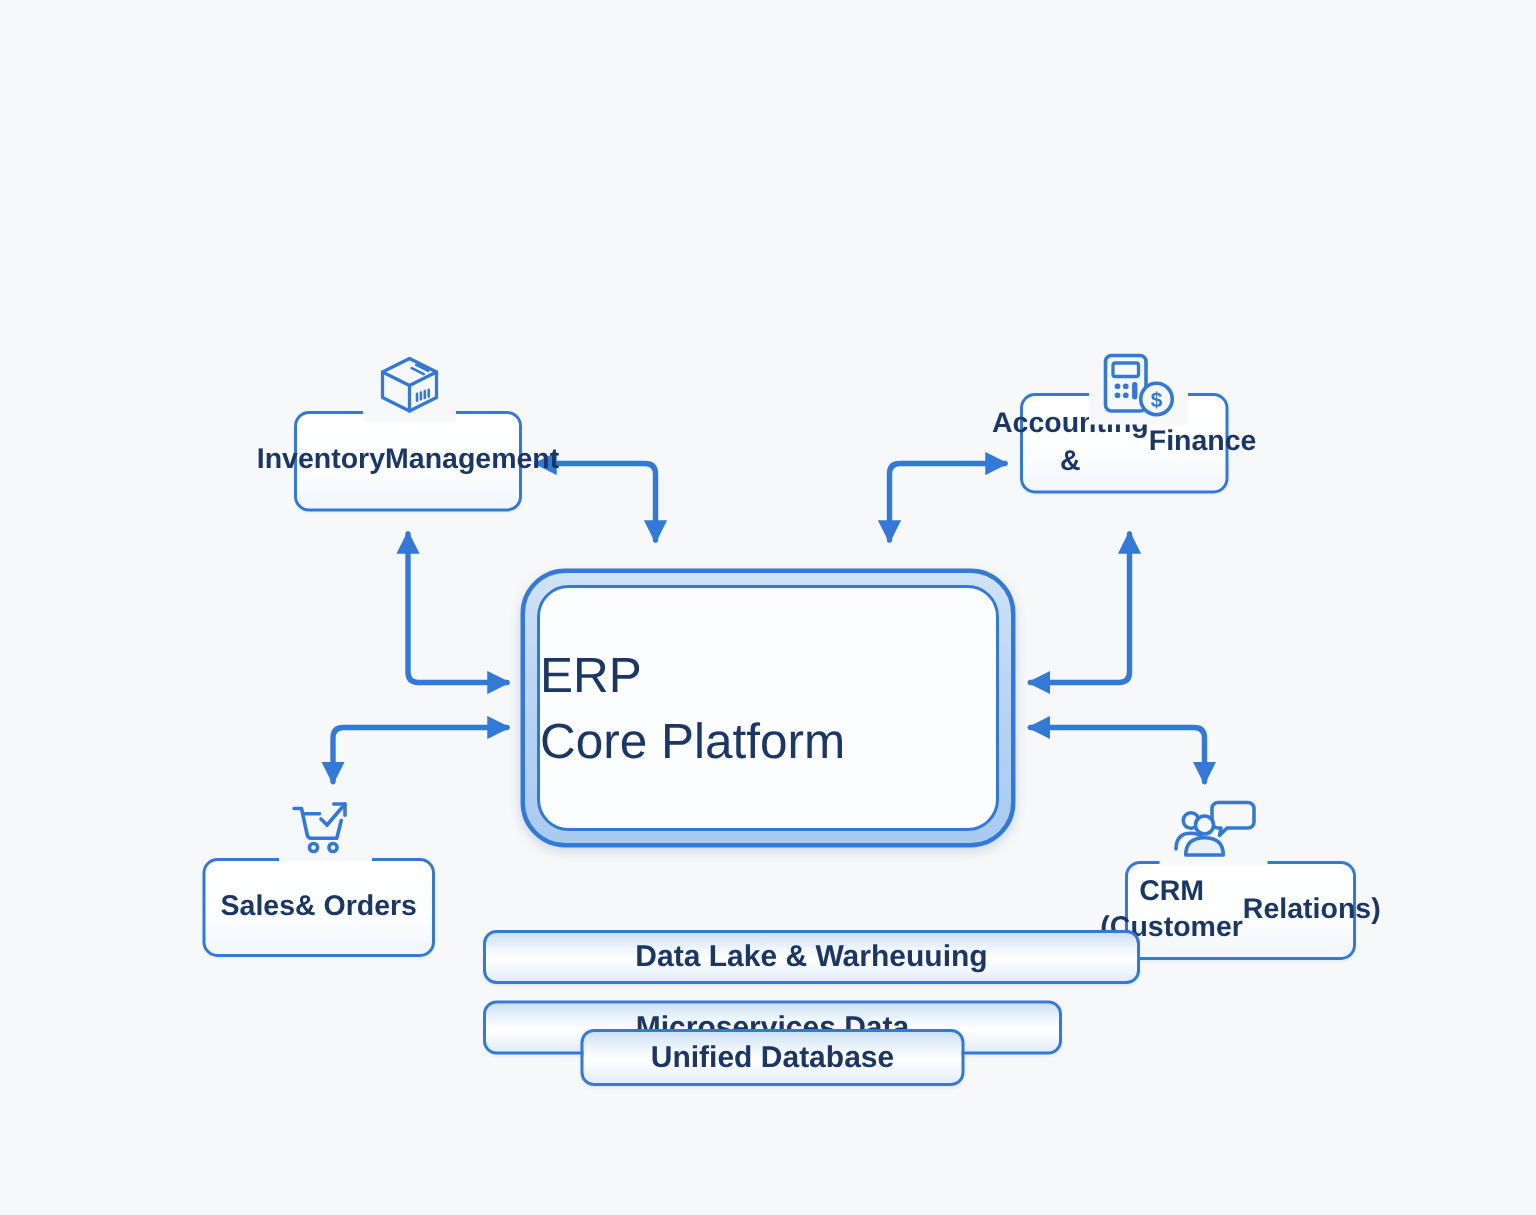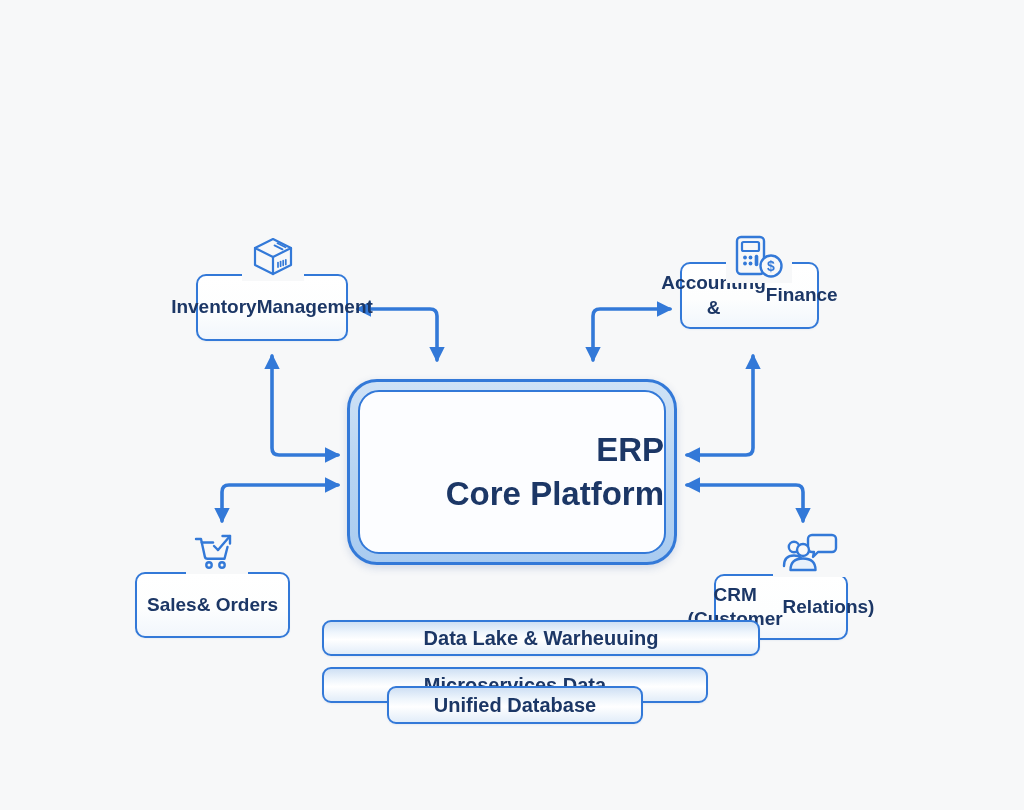--- a/index.html
+++ b/index.html
@@ -60,23 +60,23 @@
     border-radius: 30px;
     background: linear-gradient(180deg, #cfe2f6 0%, #b7d4f2 50%, #a9cbf0 100%);
     box-shadow: 0 3px 8px rgba(40,80,150,0.18);
   }
   .core-inner {
     position: absolute; left: 8px; top: 8px; right: 8px; bottom: 8px;
     border: 2.5px solid #3379d8;
     border-radius: 21px;
     background: #fcfdff;
     display: flex; flex-direction: column;
-    align-items: flex-end; justify-content: center;
+    align-items: flex-start; justify-content: center;
     color: #1c3766;
-    font-size: 33px; font-weight: 700;
+    font-size: 33px; font-weight: 400;
     line-height: 1.32;
     text-align: center;
   }
 
   .layer-bar {
     position: absolute;
     border: 2px solid #3379d8;
     border-radius: 9px;
     background: linear-gradient(180deg, #cfe0f4 0%, #eef5fc 32%, #ffffff 55%, #e2edf9 100%);
     display: flex; align-items: center; justify-content: center;
@@ -85,21 +85,21 @@
     box-shadow: 0 1px 2px rgba(40,80,150,0.08);
   }
 
   .bar-1 { left: 322px; top: 620px; width: 438px; height: 36px; }
   .bar-2 { left: 322px; top: 667px; width: 386px; height: 36px; }
   .bar-3 { left: 387px; top: 686px; width: 256px; height: 38px; }
 
   .box-inventory  { left: 196px; top: 274px; width: 152px; height: 67px; }
   .box-accounting { left: 680px; top: 262px; width: 139px; height: 67px; }
   .box-sales      { left: 135px; top: 572px; width: 155px; height: 66px; }
-  .box-crm        { left: 714px; top: 574px; width: 134px; height: 66px; align-items: center; }
+  .box-crm        { left: 750px; top: 574px; width: 154px; height: 66px; align-items: center; }
 
   .icon-inventory  { left: 242px; top: 235px; }
   .icon-accounting { left: 726px; top: 233px; }
   .icon-sales      { left: 186px; top: 530px; }
   .icon-crm        { left: 773px; top: 531px; }
 </style>
 </head>
 <body>
 
 <div class="canvas">

